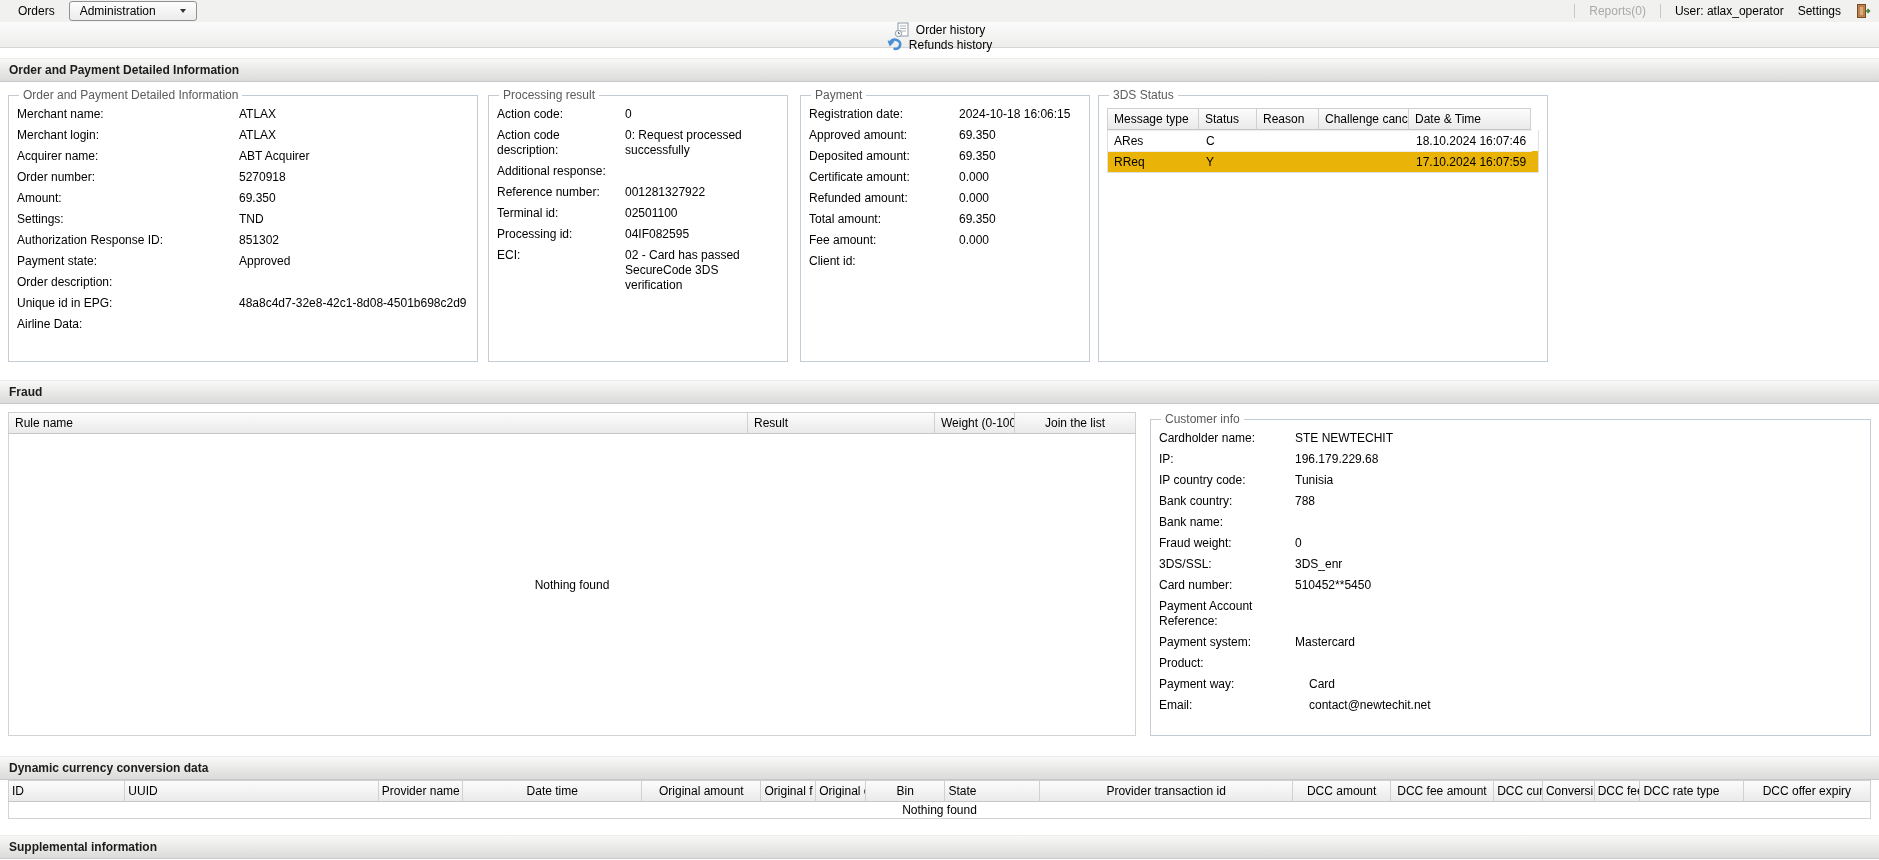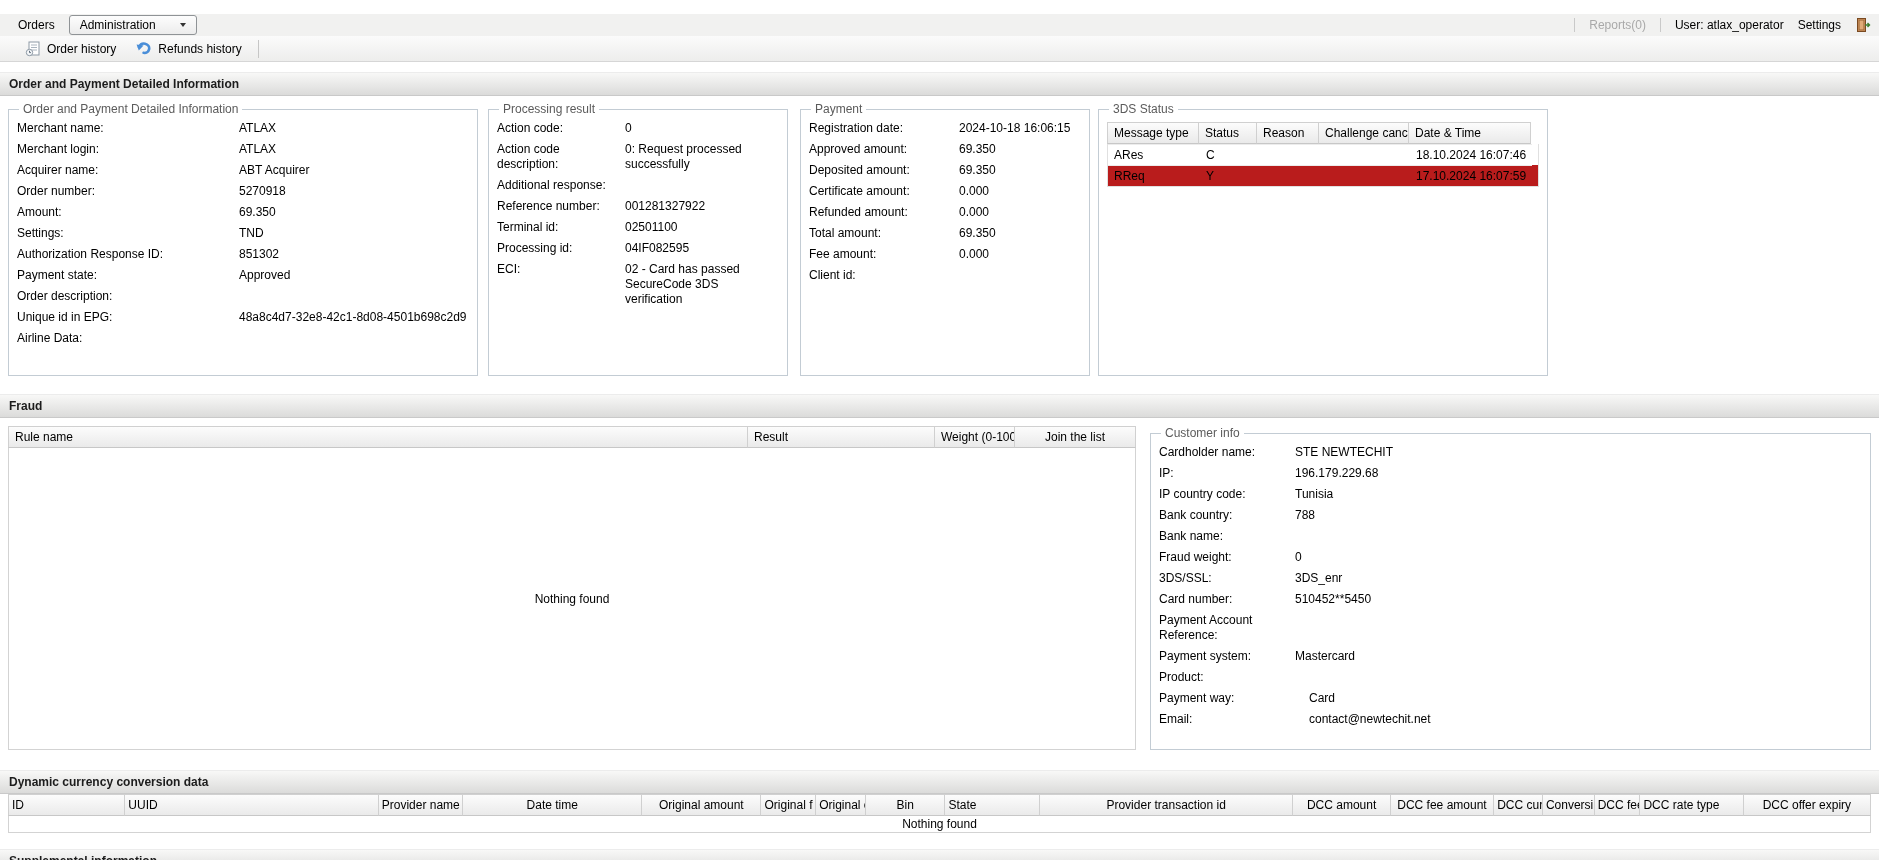--- a/index.html
+++ b/index.html
@@ -1,34 +1,34 @@
 <!DOCTYPE html>
 <html><head>
 <meta charset="utf-8">
 <style>
   * { box-sizing: border-box; margin: 0; padding: 0; }
   html,body { width:1879px; height:860px; overflow:hidden; background:#fff;
     font-family:"Liberation Sans", sans-serif; font-size:12px; color:#000; }
 
   
   .menubar { height:22px; background:#f1f1f0; display:flex; align-items:center;
-    padding:0 8px;margin-top:14px; }
+    padding:0 8px; }
   .mtab { padding:2px 10px; cursor:default; }
   .admin-btn { display:flex; align-items:center; gap:24px; border:1px solid #8f9396;
     border-radius:3px; background:linear-gradient(#fdfdfd,#ececec); padding:2px 10px;
     margin-left:4px; cursor:default; }
   .caret { width:0; height:0; border-left:3.5px solid transparent;
     border-right:3.5px solid transparent; border-top:4px solid #333; }
   .menu-right { margin-left:auto; display:flex; align-items:center; gap:14px; }
   .vdiv { width:1px; height:14px; background:#c9c9c9; }
   .reports { color:#a9a9a9; }
 
   
   .toolbar { height:26px; display:flex; align-items:center; padding:0 15px;
-    background:linear-gradient(#fbfbfb,#ededec); border-bottom:1px solid #d6d6d6; }
+    background:linear-gradient(#fbfbfb,#ededec); border-bottom:1px solid #d6d6d6;flex-direction:column; }
   .tbtn { display:flex; align-items:center; gap:6px; padding:0 10px; height:100%; cursor:default; }
   .tsep { width:1px; height:18px; background:#c6c6c6; margin:0 6px; }
 
   .gap10 { height:10px; }
   .gap12 { height:12px; }
   .gap16 { height:16px; }
 
   
   .secbar { height:24px; background:linear-gradient(#f8f8f7,#dbdbda);
     border-top:1px solid #ececec; border-bottom:1px solid #c9c9c9;
@@ -55,21 +55,21 @@
     border-right:1px solid #d0d0d0; border-bottom:1px solid #c7c7c7;
     padding:3px 6px; overflow:hidden; white-space:nowrap; cursor:default; }
   .ghead > .hcell:first-child { border-left:1px solid #d0d0d0; }
   .tc { text-align:center; }
 
   
   .t3 { margin-top:4px; }
   .t3row { display:flex; border-left:1px solid #e0e0e0; border-right:1px solid #e0e0e0; }
   .t3row:last-child { border-bottom:1px solid #e0e0e0; }
   .t3cell { padding:3px 6px; border-top:1px solid #ececec; overflow:hidden; white-space:nowrap; }
-  .t3row.alt { background:#b91c1c; }
+  .t3row.alt { background:#eab308; }
 
   
   .fraud-area { display:flex; padding:8px; height:340px; }
   .fraud-table { width:1128px; display:flex; flex-direction:column; }
   .fraud-body { flex:1; border:1px solid #d3d3d3; border-top:none; background:#fff;
     display:flex; align-items:center; justify-content:center; }
 
   
   .dcc-wrap { margin:0 8px; }
   .dcc-head .hcell { padding:3px 3px; }

